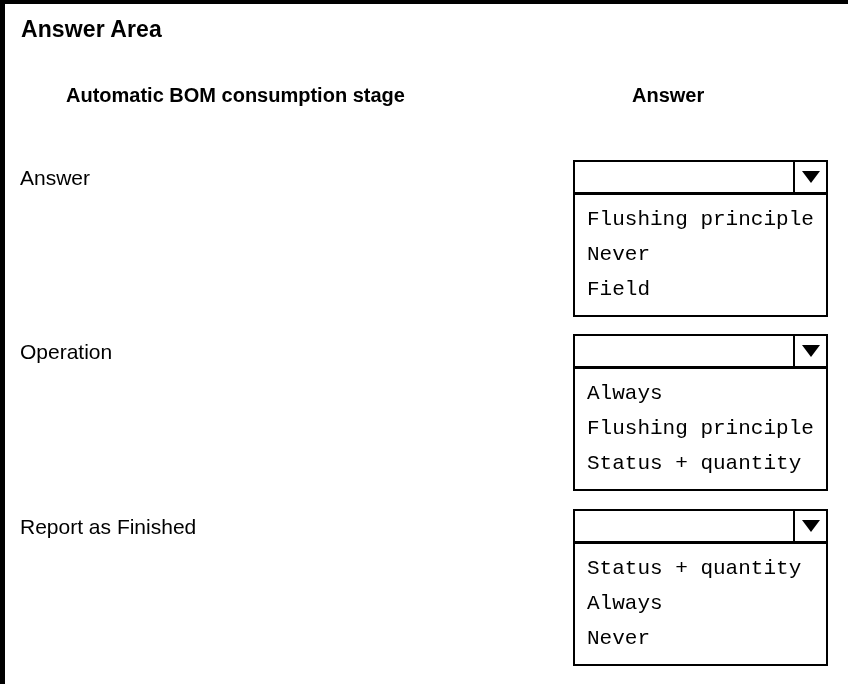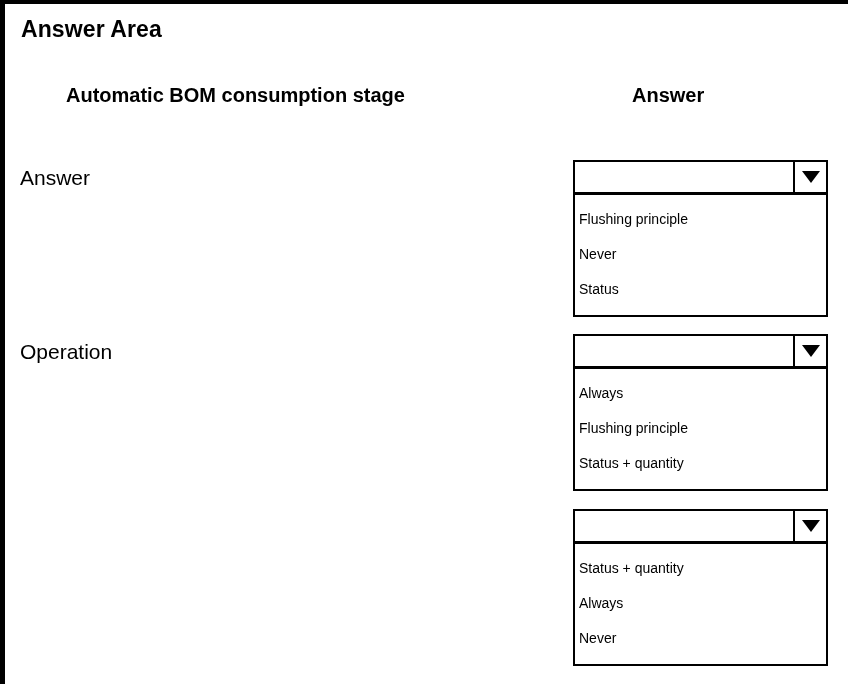--- a/index.html
+++ b/index.html
@@ -104,24 +104,25 @@
   }
 
   .option-list {
     border: 2px solid #000000;
     border-top: 1px solid #000000;
     background: #ffffff;
     box-sizing: border-box;
     padding: 7px 0 8px 0;
   }
   .option-item {
-    font-size: 14px;
+    font-size: 21px;
     line-height: 35px;
-    padding-left: 4px;
+    padding-left: 12px;
     white-space: nowrap;
+    font-family: Liberation Mono, monospace;
   }
 </style>
 </head>
 <body>
 
 <div id="screen">
 
   <div id="frame-top"></div>
   <div id="frame-left"></div>
 
@@ -136,41 +137,42 @@
       <div class="combo-value"></div>
       <div class="combo-arrow-btn">
         <svg width="20" height="14" viewBox="0 0 20 14" aria-hidden="true">
             <polygon points="1,1 19,1 10,13" fill="#000000"></polygon>
           </svg>
       </div>
     </div>
     <div class="option-list">
       <div class="option-item">Flushing principle</div>
       <div class="option-item">Never</div>
-      <div class="option-item">Status</div>
+      <div class="option-item">Field</div>
     </div>
   </div>
 
   <div class="row-label" style="top:340px;text-align:right;">Operation</div>
   <div class="dropdown-group" style="top:334px;">
     <div class="combo-box">
       <div class="combo-value"></div>
       <div class="combo-arrow-btn">
         <svg width="20" height="14" viewBox="0 0 20 14" aria-hidden="true">
             <polygon points="1,1 19,1 10,13" fill="#000000"></polygon>
           </svg>
       </div>
     </div>
     <div class="option-list">
       <div class="option-item">Always</div>
       <div class="option-item">Flushing principle</div>
       <div class="option-item">Status + quantity</div>
     </div>
   </div>
 
+  <div class="row-label" style="top:515px;">Report as Finished</div>
   <div class="dropdown-group" style="top:509px;">
     <div class="combo-box">
       <div class="combo-value"></div>
       <div class="combo-arrow-btn">
         <svg width="20" height="14" viewBox="0 0 20 14" aria-hidden="true">
             <polygon points="1,1 19,1 10,13" fill="#000000"></polygon>
           </svg>
       </div>
     </div>
     <div class="option-list">

